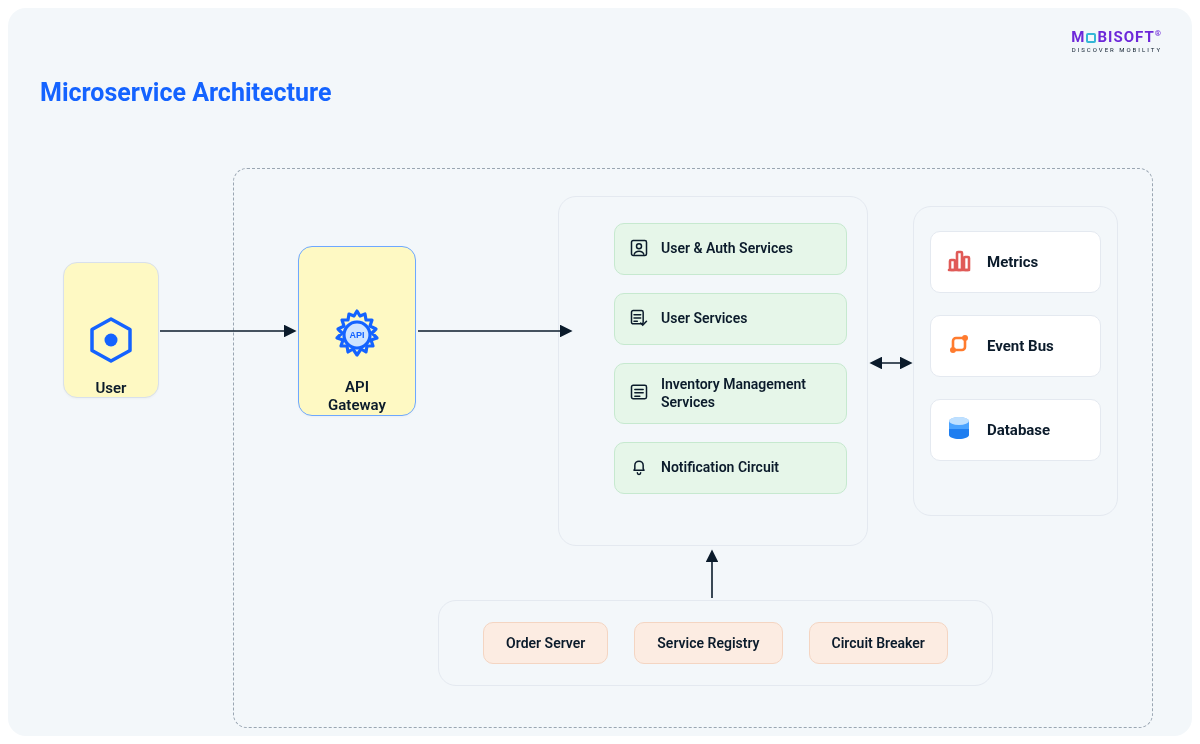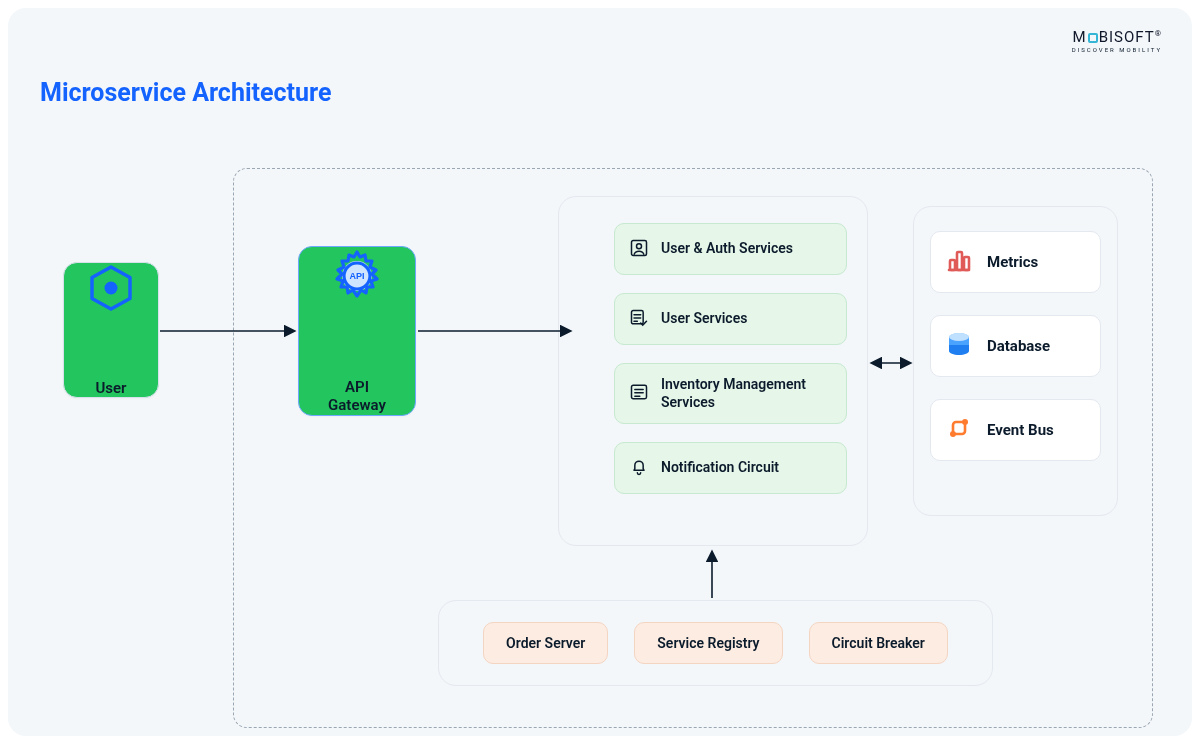--- a/index.html
+++ b/index.html
@@ -23,45 +23,45 @@
     font-size: 25px;
     font-weight: 700;
     color: #1463ff;
   }
   .logo {
     position: absolute;
     right: 30px; top: 22px;
     text-align: right;
     line-height: 1;
   }
-  .logo .brand { font-size: 15px; font-weight: 400; letter-spacing: 1px; color: #0f172a; }
+  .logo .brand { font-size: 15px; font-weight: 700; letter-spacing: 1px; color: #6d28d9; }
   .logo .brand .o {
     display: inline-block; width: 10px; height: 10px;
     border: 2px solid #35b6d6; border-radius: 2px;
     margin: 0 1px; position: relative; top: 1px;
   }
   .logo .reg { font-size: 8px; vertical-align: top; }
   .logo .tag { font-size: 6px; letter-spacing: 2px; color: #0b1b2b; margin-top: 2px; }
   .dotted-box {
     position: absolute;
     left: 225px; top: 160px;
     width: 920px; height: 560px;
     border: 1.5px dashed #9aa6b2;
     border-radius: 14px;
   }
   .node {
     position: absolute;
-    background: #22c55e;
+    background: #fef9c3;
     border: 1.5px solid #e4e9f0;
     border-radius: 14px;
     box-shadow: 0 1px 2px rgba(15,25,40,0.03);
     display: flex;
     flex-direction: column;
     align-items: center;
-    justify-content: space-between;
+    justify-content: flex-end;
   }
   .node.user-node   { left: 55px;  top: 254px; width: 96px;  height: 136px; border-color:#d8e0ec; }
   .node.api-node    { left: 290px; top: 238px; width: 118px; height: 170px; border-color:#6ea8ff; }
   .node .lbl { font-size: 15px; font-weight: 600; color: #0b1b2b; text-align: center; margin-top: 10px; }
   .node.api-node .lbl { line-height: 1.25; }
   .services-panel {
     position: absolute;
     left: 550px; top: 188px;
     width: 310px; height: 350px;
     background: transparent;
@@ -210,40 +210,40 @@
           <path d="M4 24h20"></path>
           <rect x="5" y="14" width="5" height="10" rx="1"></rect>
           <rect x="12" y="6" width="5" height="18" rx="1"></rect>
           <rect x="19" y="11" width="5" height="13" rx="1"></rect>
         </svg>
       </span>
       <span>Metrics</span>
     </div>
     <div class="infra-card">
       <span class="svg-icon">
+        <svg width="28" height="28" viewBox="0 0 28 28" fill="none" stroke="#ff7b2e" stroke-width="2.6" stroke-linecap="round">
+          <circle cx="8" cy="20" r="3" fill="#ff7b2e" stroke="none"></circle>
+          <circle cx="20" cy="8" r="3" fill="#ff7b2e" stroke="none"></circle>
+          <path d="M8 17V11a3 3 0 013-3h6"></path>
+          <path d="M20 11v6a3 3 0 01-3 3h-6"></path>
+        </svg>
+      </span>
+      <span>Event Bus</span>
+    </div>
+    <div class="infra-card">
+      <span class="svg-icon">
         <svg width="28" height="28" viewBox="0 0 28 28">
           <ellipse cx="14" cy="7" rx="10" ry="4" fill="#8cc7ff"></ellipse>
           <path d="M4 7v8c0 2.2 4.5 4 10 4s10-1.8 10-4V7" fill="#4aa3ff"></path>
           <path d="M4 15v6c0 2.2 4.5 4 10 4s10-1.8 10-4v-6" fill="#1f7ef0"></path>
           <ellipse cx="14" cy="7" rx="10" ry="4" fill="#bfe0ff"></ellipse>
         </svg>
       </span>
       <span>Database</span>
     </div>
-    <div class="infra-card">
-      <span class="svg-icon">
-        <svg width="28" height="28" viewBox="0 0 28 28" fill="none" stroke="#ff7b2e" stroke-width="2.6" stroke-linecap="round">
-          <circle cx="8" cy="20" r="3" fill="#ff7b2e" stroke="none"></circle>
-          <circle cx="20" cy="8" r="3" fill="#ff7b2e" stroke="none"></circle>
-          <path d="M8 17V11a3 3 0 013-3h6"></path>
-          <path d="M20 11v6a3 3 0 01-3 3h-6"></path>
-        </svg>
-      </span>
-      <span>Event Bus</span>
-    </div>
   </div>
 
   <div class="bottom-panel">
     <div class="support-card">Order Server</div>
     <div class="support-card">Service Registry</div>
     <div class="support-card">Circuit Breaker</div>
   </div>
 
   <svg class="arrow" style="left:150px; top:316px;" width="142" height="14" viewBox="0 0 142 14">
     <defs>

